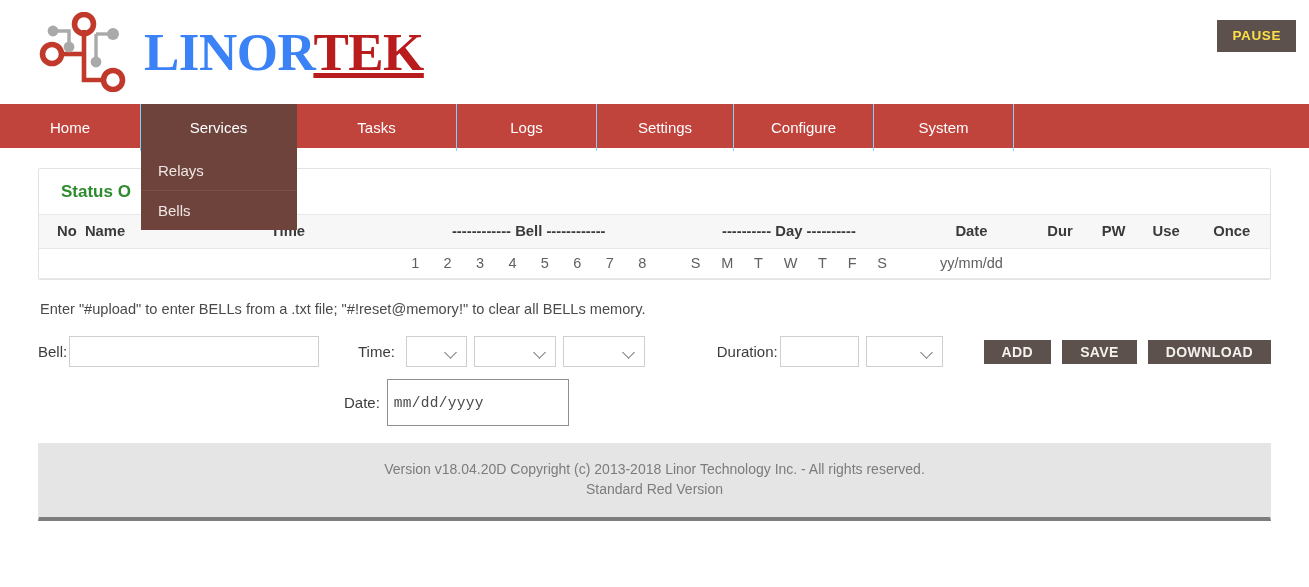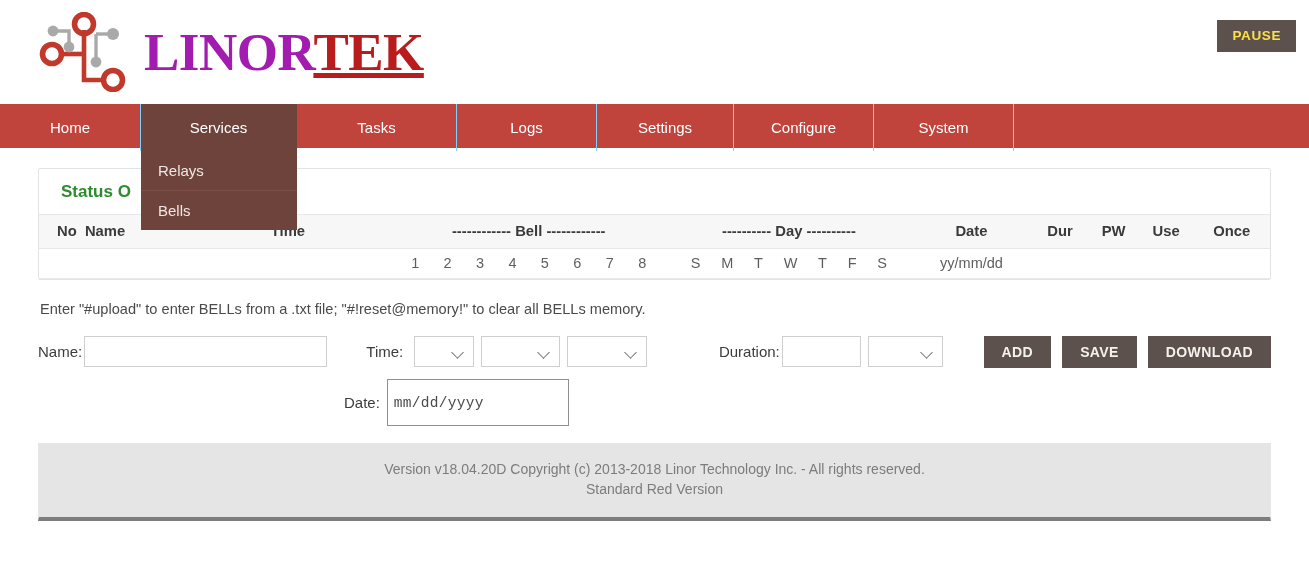--- a/index.html
+++ b/index.html
@@ -33,21 +33,21 @@
   .logo-mark { width: 92px; height: 80px; display: block; }
   .brand-word {
     font-family: "Liberation Serif", serif;
     font-size: 53px;
     font-weight: 700;
     letter-spacing: -0.5px;
     line-height: 1;
     white-space: nowrap;
     margin-left: 4px;
   }
-  .brand-word .dark { color: #a21caf; }
+  .brand-word .dark { color: #3b82f6; }
   .brand-word .red  { color: #b91c1c; text-decoration: underline; }
 
   .pause-btn {
     position: absolute;
     right: 13px;
     top: 20px;
     background: #5c514c;
     color: #fde047;
     border: none;
     font-family: "Liberation Sans", sans-serif;
@@ -255,21 +255,21 @@
     margin-left: 41px;
   }
   .btn {
     background: #5c514c;
     color: #f4f1ee;
     border: none;
     font-family: "Liberation Sans", sans-serif;
     font-size: 14px;
     font-weight: 700;
     letter-spacing: 0.4px;
-    height: 32px;
+    height: 24px;
     padding: 0 18px;
     cursor: pointer;
     white-space: nowrap;
   }
 
   .date-row { padding-left: 306px; }
   .date-box {
     margin-left: 7px;
     width: 182px;
     height: 47px;
@@ -430,21 +430,21 @@
             <td></td>
           </tr>
         </tbody>
       </table>
     </div>
 
     <div class="hint">Enter "#upload" to enter BELLs from a .txt file; "#!reset@memory!" to clear all BELLs memory.</div>
 
     <div class="form">
       <div class="frow">
-        <span class="lbl">Name:</span>
+        <span class="lbl">Bell:</span>
         <input class="txt name-in" type="text" value="" style="">
 
         <span class="lbl time-label">Time:</span>
         <div class="sel t1"></div>
         <div class="sel t2"></div>
         <div class="sel t3"></div>
 
         <span class="lbl dur-label">Duration:</span>
         <input class="txt dur-in" type="text" value="" style="">
         <div class="sel du"></div>

